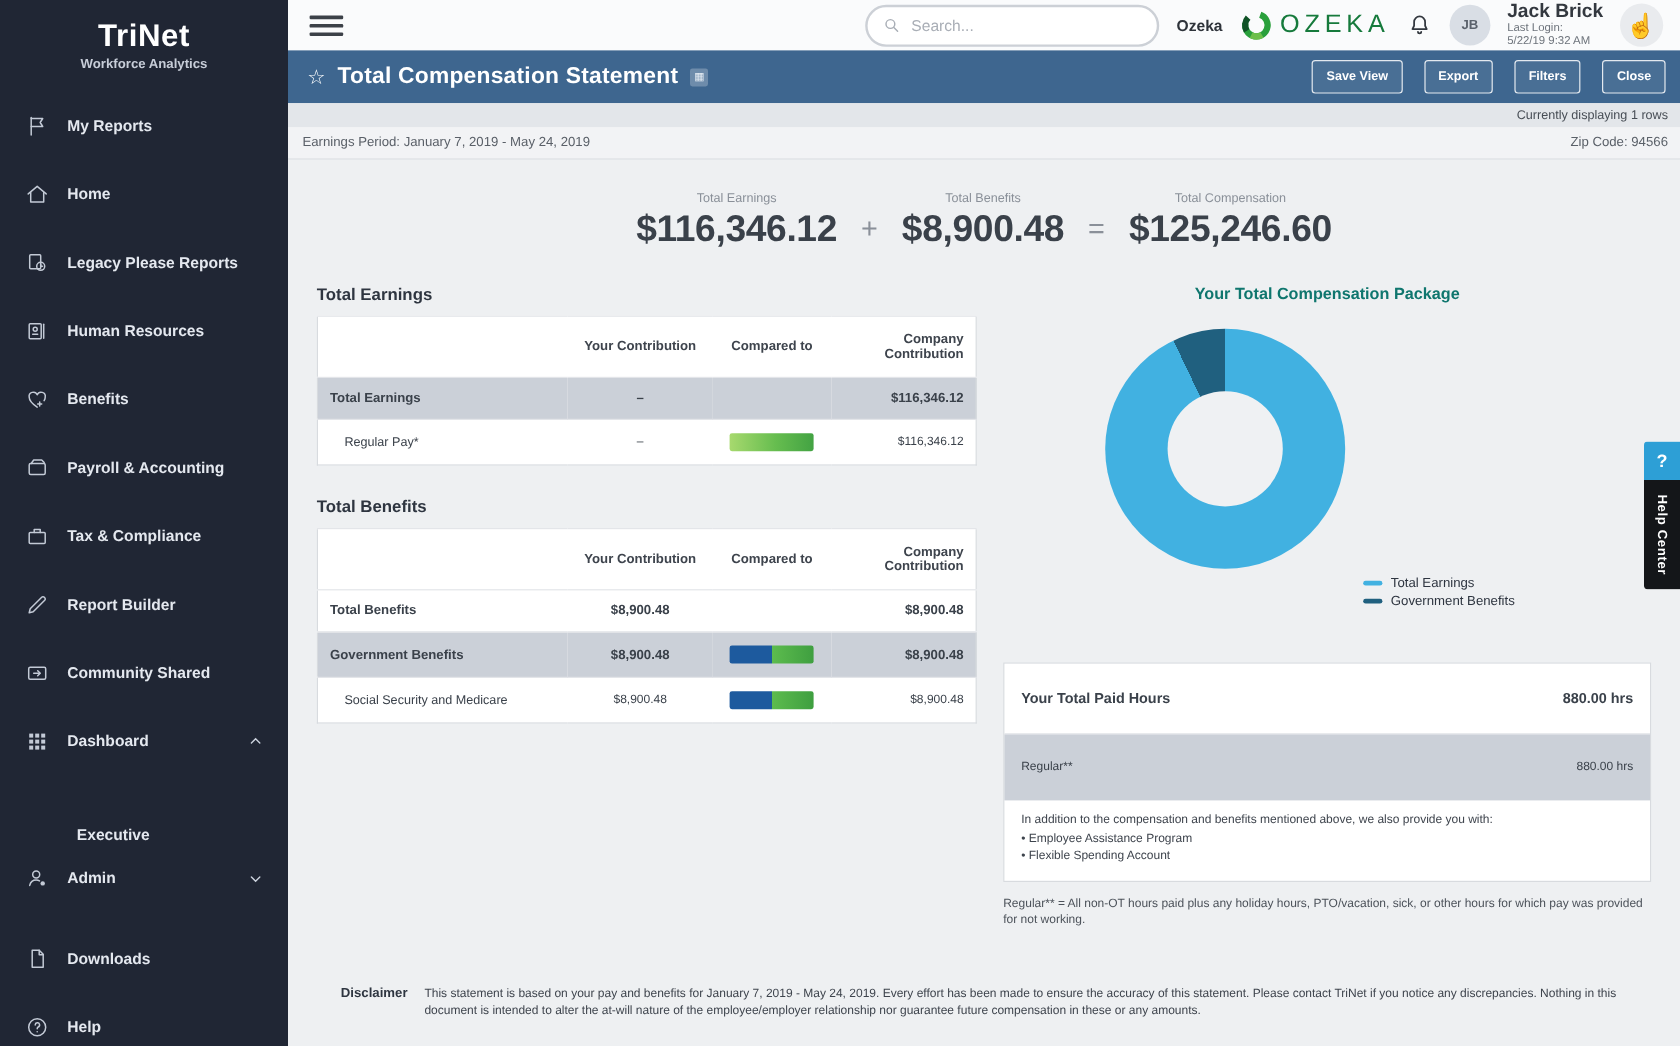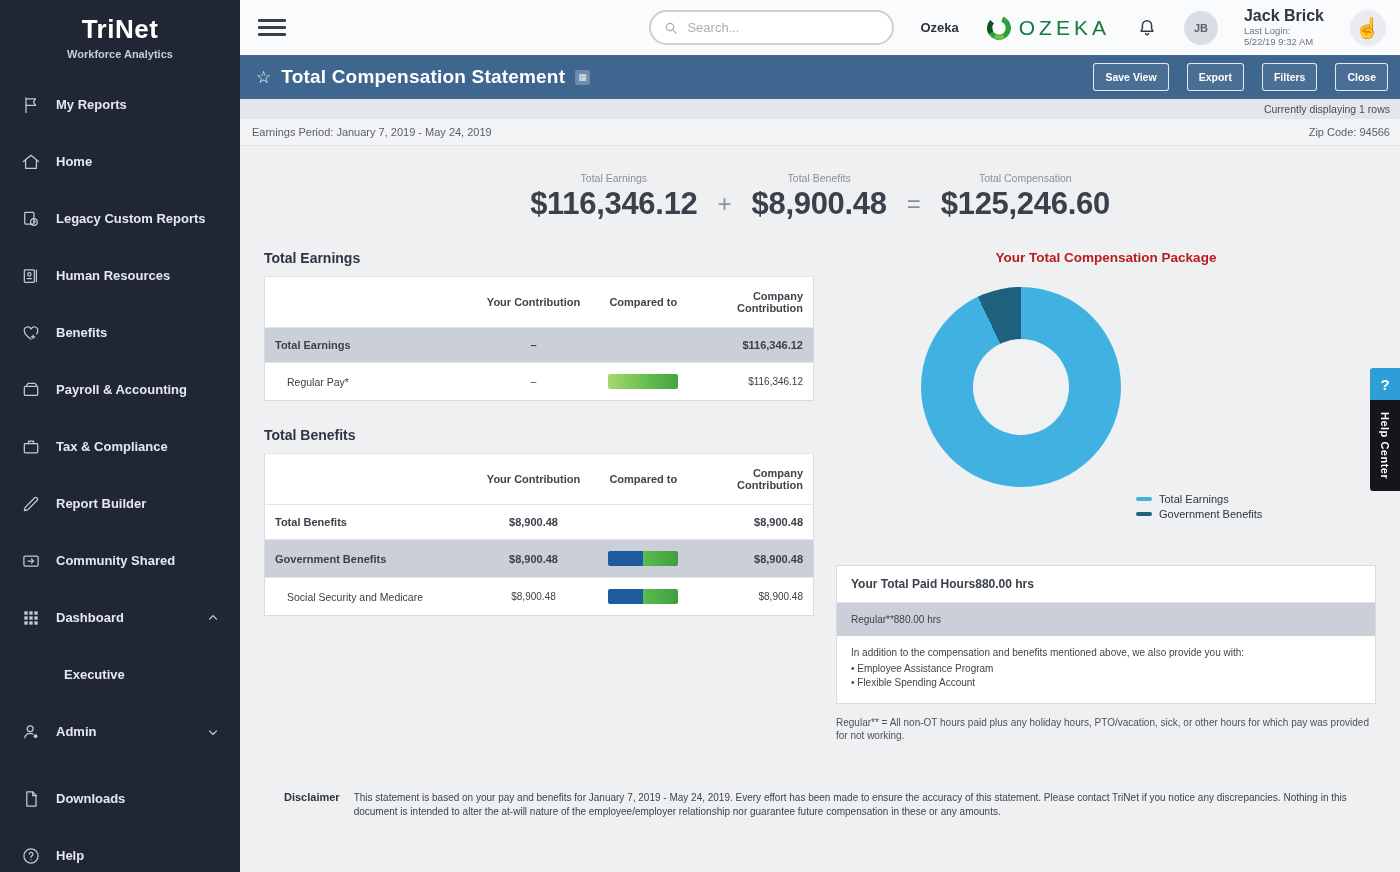--- a/index.html
+++ b/index.html
@@ -11,28 +11,28 @@
   .logo-block { padding:14px 10px 6px; text-align:center; position:relative; }
   .brand { font-size:26px; font-weight:bold; color:#fff; letter-spacing:.5px; position:relative; display:inline-block; }
   .brand-arrow { position:absolute; top:-7px; right:-16px; color:#f08c1e; font-size:15px; transform:rotate(8deg); }
   .brand-sub { font-size:11px; color:#c7cdd8; font-weight:bold; margin-top:3px; }
   .nav { margin-top:10px; }
   .nav-item { display:flex; align-items:center; gap:15px; height:57px; padding-left:21px; font-size:13px; font-weight:bold; color:#e4e8ef; cursor:pointer; }
   .nav-item .icn { width:20px; height:20px; color:#c3cad6; flex:0 0 20px; }
   .icn svg { width:20px; height:20px; stroke:currentColor; fill:none; stroke-width:1.5; stroke-linecap:round; stroke-linejoin:round; }
   .nav-item .chev { margin-left:auto; margin-right:20px; width:14px; height:14px; color:#cbd2dd; }
   .chev svg { width:14px; height:14px; stroke:currentColor; fill:none; stroke-width:2; stroke-linecap:round; }
-  .nav-sub { padding-left:64px; height:57px; display:flex; align-items:center; font-size:13px; font-weight:bold; color:#e4e8ef; cursor:pointer; }
+  .nav-sub { padding-left:64px; height:57px; display:flex; align-items:flex-end; font-size:13px; font-weight:bold; color:#e4e8ef; cursor:pointer; }
   .nav-gap { height:10px; }
 
   
   .main { flex:1; display:flex; flex-direction:column; position:relative; }
 
   
-  .topbar { height:55px; background:#fafbfc; display:flex; align-items:center; padding:0 14px 0 18px; gap:26px; }
+  .topbar { height:42px; background:#fafbfc; display:flex; align-items:center; padding:0 14px 0 18px; gap:14px; }
   .hamburger { width:28px; cursor:pointer; }
   .hamburger div { height:3px; background:#3c4148; margin:4px 0; border-radius:1px; }
   .topbar-spacer { flex:1; }
   .search-pill { width:245px; height:35px; border:2px solid #ccd0d6; border-radius:18px; background:#fff; display:flex; align-items:center; padding:0 12px; gap:8px; }
   .search-pill .icn-s { width:16px; height:16px; color:#a9aeb6; }
   .icn-s svg { width:16px; height:16px; stroke:currentColor; fill:none; stroke-width:1.8; stroke-linecap:round; }
   .search-pill input { border:none; outline:none; font-size:13px; color:#3c4148; width:170px; background:transparent; font-family:"Liberation Sans",sans-serif; }
   .search-pill input::placeholder { color:#a9aeb6; }
   .org-name { font-size:13px; font-weight:bold; color:#2e333a; }
   .ozeka-logo { display:flex; align-items:center; gap:6px; cursor:pointer; }
@@ -81,32 +81,32 @@
   .bold-row td { font-weight:bold; font-size:12.5px; }
   .indent { padding-left:22px !important; font-size:10.5px !important; }
   .small-amt { font-size:10px !important; }
   .bar { width:70px; height:15px; border-radius:2px; margin:0 auto; }
   .bar-green { background:linear-gradient(90deg,#a7d96e 0%,#66bd4f 55%,#43a343 100%); }
   .bar-split { background:linear-gradient(90deg,#1d5a9e 0%,#1d5a9e 50%,#5dbc4e 50%,#3f9f40 100%); }
   .footnote { font-size:10px; color:#4c525a; margin-top:12px; line-height:1.35; }
   .mt26 { margin-top:26px; }
 
   
-  .chart-title { text-align:center; font-size:13.5px; font-weight:bold; color:#b91c1c; }
+  .chart-title { text-align:center; font-size:13.5px; font-weight:bold; color:#0f766e; }
   .donut-area { position:relative; height:300px; }
   .donut { position:absolute; left:85px; top:22px; width:200px; height:200px; border-radius:50%;
            background:conic-gradient(#41b1e1 0deg 334.4deg, #20607f 334.4deg 360deg); }
   .donut-hole { position:absolute; left:52px; top:52px; width:96px; height:96px; border-radius:50%; background:#eff1f3; }
   .legend { position:absolute; left:300px; top:228px; font-size:11px; color:#2e3540; }
   .legend-row { display:flex; align-items:center; gap:7px; margin-bottom:3px; }
   .swatch { width:16px; height:4px; border-radius:2px; }
 
   
   .hours-card { background:#fff; border:1px solid #d8dbdf; }
-  .hours-row { display:flex; justify-content:flex-start; padding:11px 14px; font-size:11px; color:#3a414a; }
+  .hours-row { display:flex; justify-content:space-between; padding:22px 14px; font-size:11px; color:#3a414a; }
   .hours-row.head { font-weight:bold; font-size:12px; border-bottom:1px solid #e3e5e9; }
   .hours-row.gray { background:#cbd0d8; font-size:10px; }
   .hours-note { padding:10px 14px 12px; font-size:10px; color:#3e444d; line-height:1.45; }
   .hours-note ul { list-style:none; margin-top:1px; }
   .hours-note li::before { content:"•  "; }
 
   
   .disclaimer { display:flex; gap:14px; margin-top:48px; padding-left:20px; }
   .disc-label { font-size:11px; font-weight:bold; color:#2e3540; white-space:nowrap; }
   .disc-text { font-size:10px; color:#3e444d; line-height:1.45; max-width:1010px; }
@@ -138,21 +138,21 @@
             <path d="M5.5 10v9.5h13V10"></path>
           </svg></span>
       <span>Home</span>
     </div>
     <div class="nav-item">
       <span class="icn"><svg viewBox="0 0 24 24">
             <rect x="4.5" y="4" width="11" height="14" rx="1"></rect>
             <circle cx="15.5" cy="15.5" r="4"></circle>
             <path d="M15.5 13.6v1.9h1.8"></path>
           </svg></span>
-      <span>Legacy Custom Reports</span>
+      <span>Legacy Please Reports</span>
     </div>
     <div class="nav-item">
       <span class="icn"><svg viewBox="0 0 24 24">
             <rect x="4" y="4.5" width="12" height="15" rx="1"></rect>
             <circle cx="10" cy="10" r="2"></circle>
             <path d="M7.5 15h5"></path>
             <path d="M18.5 5v14"></path>
           </svg></span>
       <span>Human Resources</span>
     </div>

